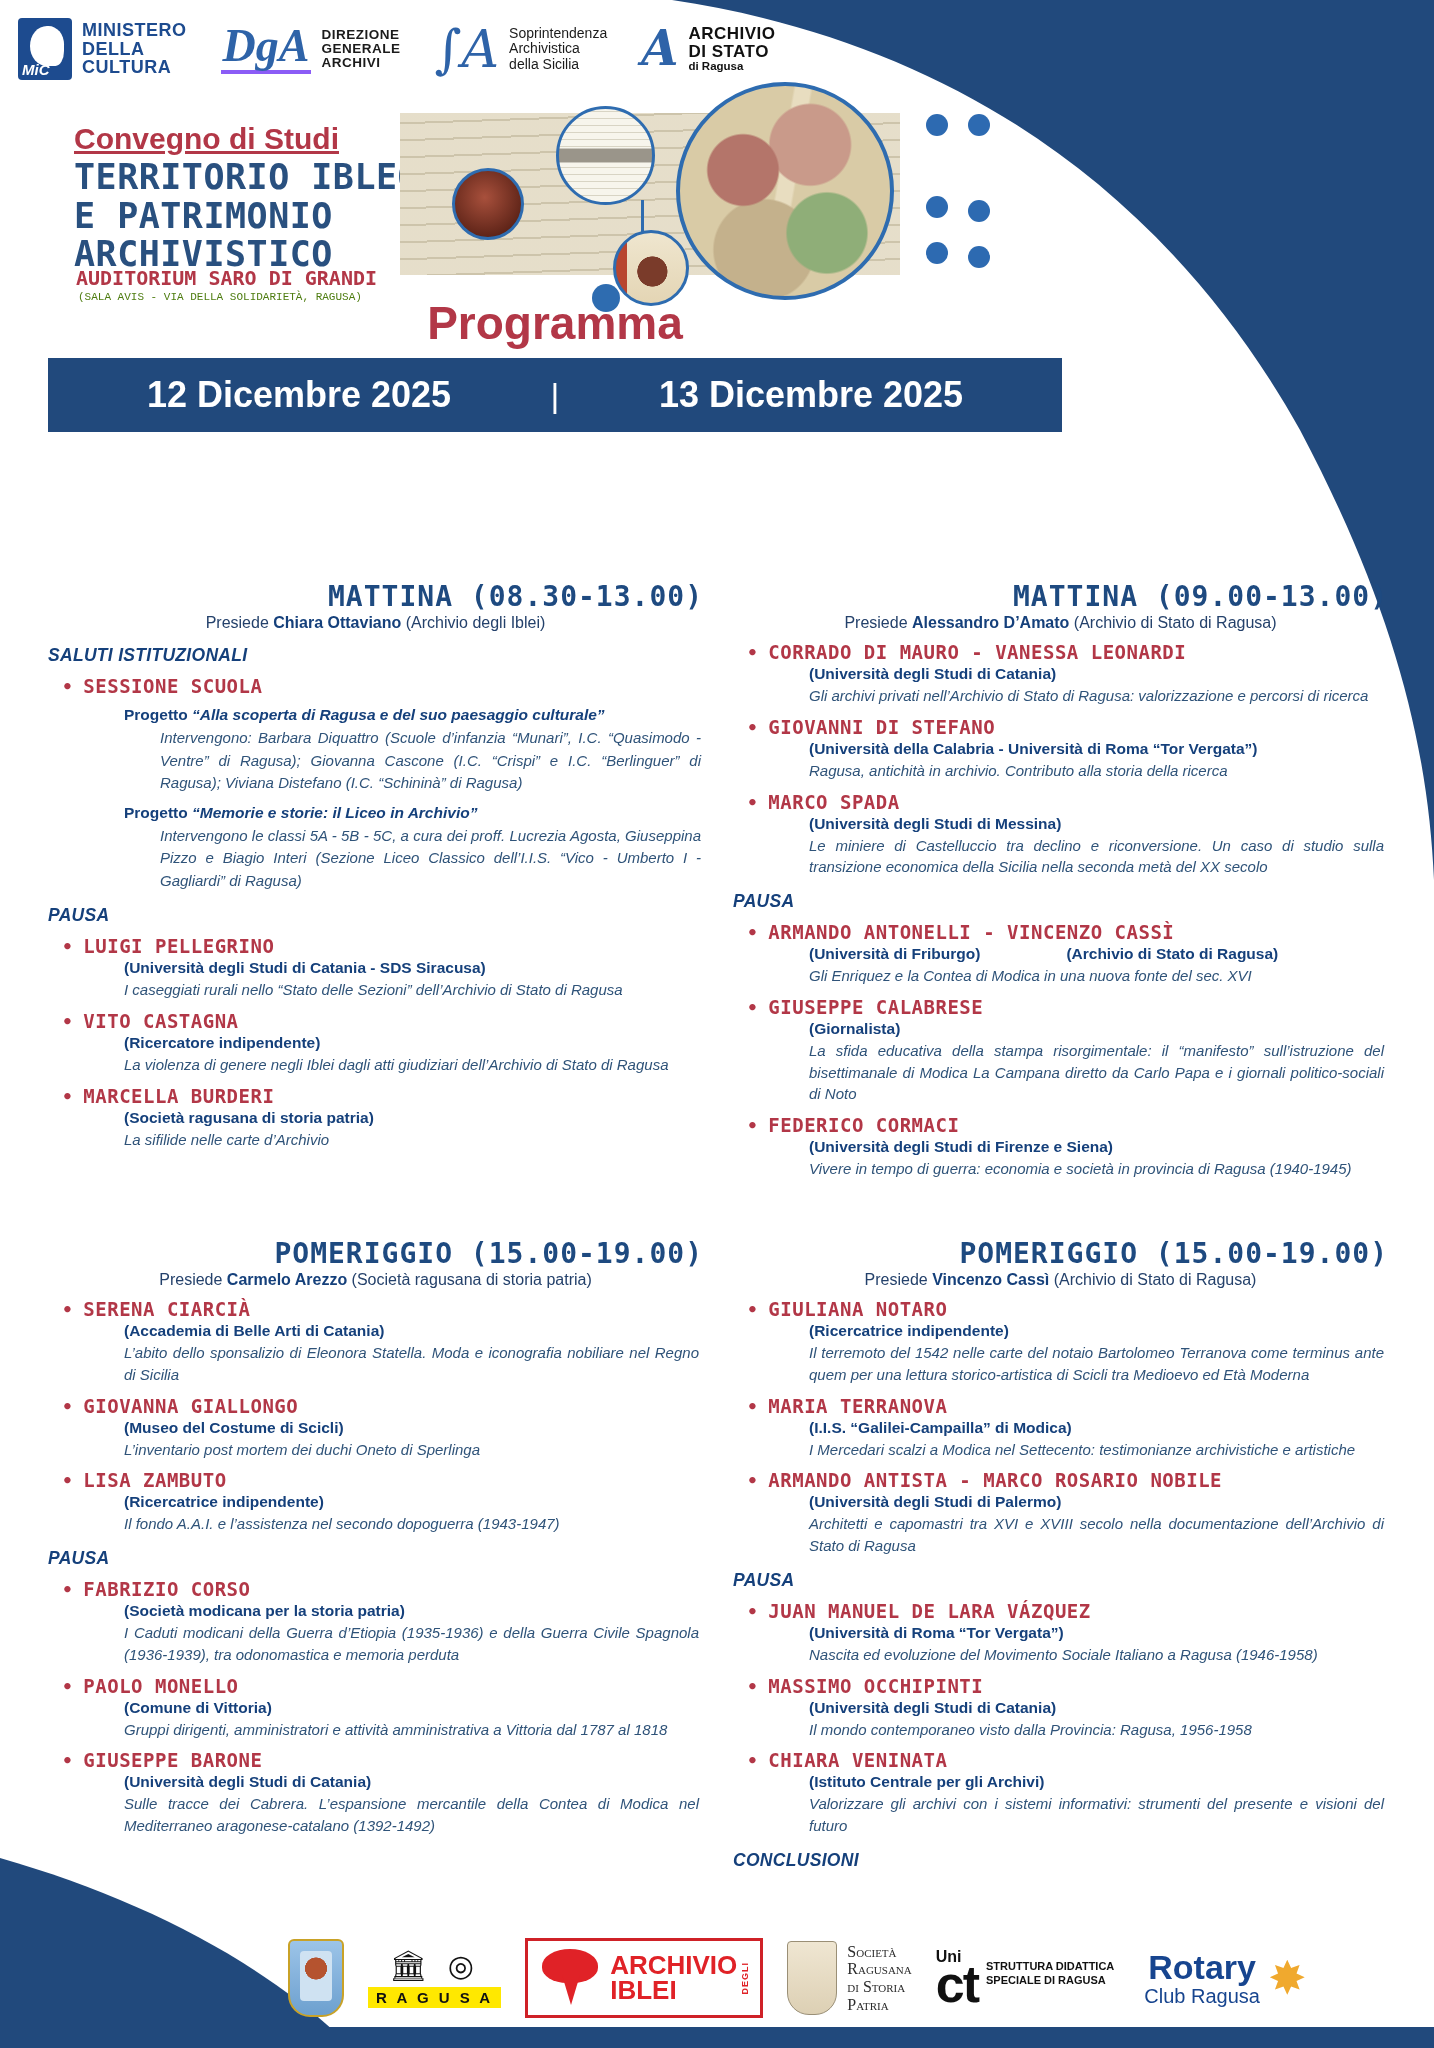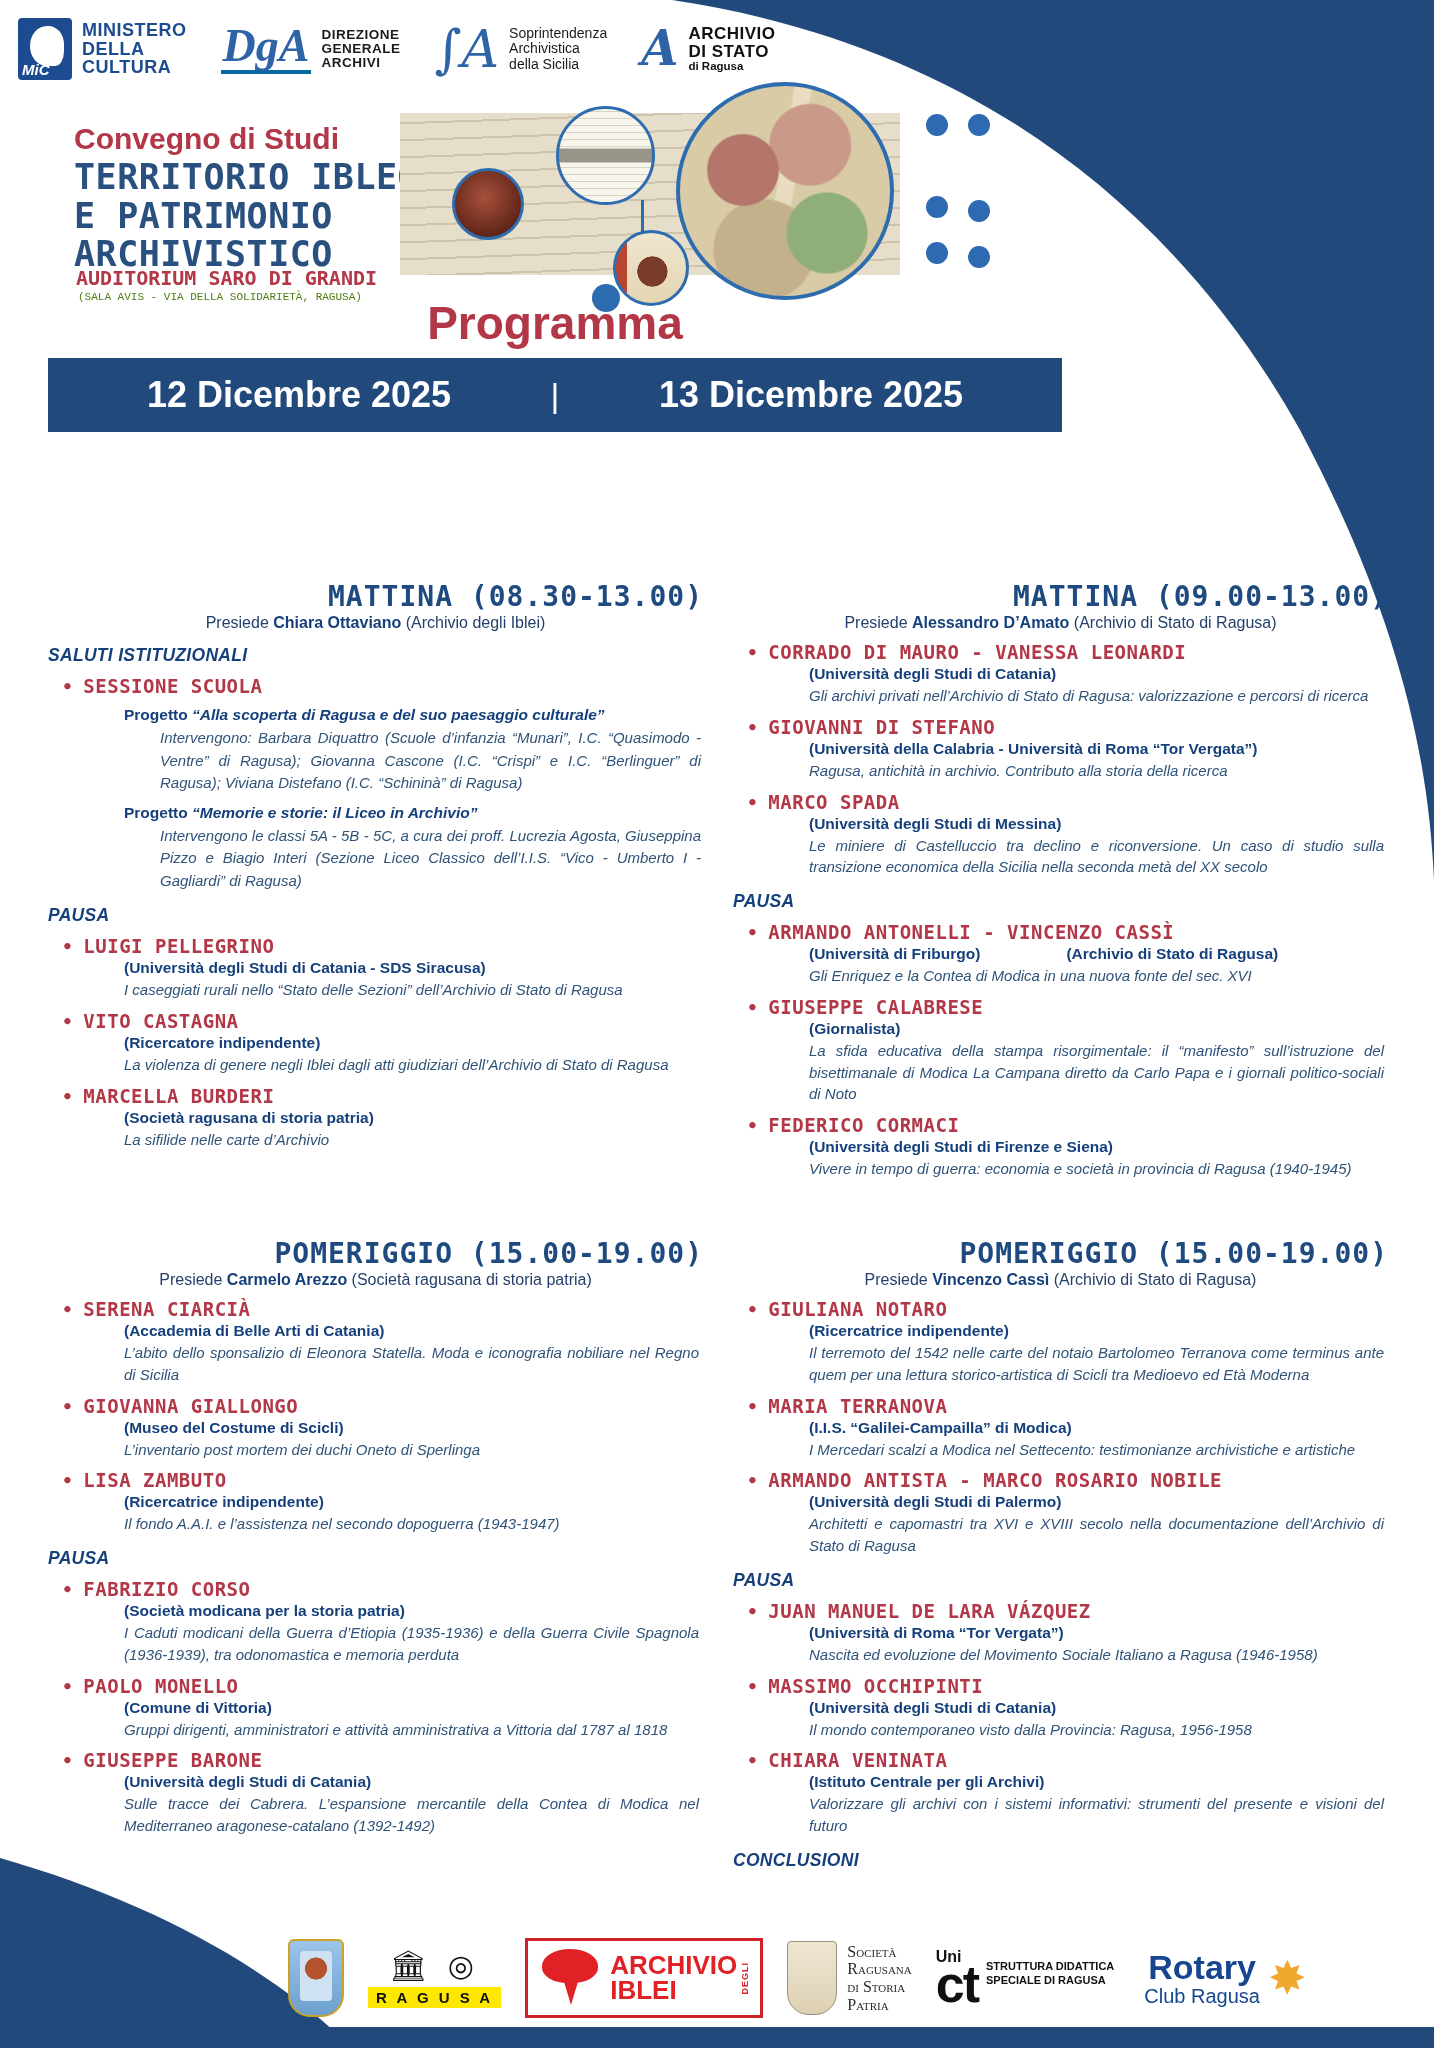--- a/index.html
+++ b/index.html
@@ -11,30 +11,30 @@
   
   .hdr{left:18px;top:18px;display:flex;align-items:center;gap:34px;}
   .logo{display:flex;align-items:center;gap:10px;}
   .mic-box{width:54px;height:62px;background:#1d4b8f;border-radius:4px;position:relative;}
   .mic-box .face{position:absolute;right:8px;top:8px;width:34px;height:40px;background:#fff;
      border-radius:60% 55% 30% 60%/60% 55% 45% 60%;}
   .mic-box .mic{position:absolute;left:4px;bottom:2px;color:#fff;font-weight:bold;font-size:15px;font-style:italic;}
   .hdr-lines{line-height:1.04;}
   .mic-lines{color:#1d4b8f;font-weight:bold;font-size:18px;letter-spacing:.5px;}
   .dga-mark{font-family:"Liberation Serif",serif;font-style:italic;font-weight:bold;font-size:46px;
-     color:#2e63a8;border-bottom:4px solid #0369a1;line-height:.95;padding:0 2px 2px 2px;}
+     color:#2e63a8;border-bottom:4px solid #8b5cf6;line-height:.95;padding:0 2px 2px 2px;}
   .dark-lines{color:#1b1b1b;font-weight:bold;font-size:13.5px;letter-spacing:.5px;}
   .ssa-mark{font-size:52px;color:#2e63a8;font-style:italic;line-height:.9;font-family:"DejaVu Serif",serif;}
   .soft-lines{color:#1b1b1b;font-size:14px;font-weight:normal;line-height:1.1;}
   .asr-mark{font-size:48px;color:#2e63a8;font-style:italic;font-weight:bold;line-height:.9;font-family:"DejaVu Serif",serif;}
   .asr-lines .l1,.asr-lines .l2{color:#111;font-weight:bold;font-size:17px;letter-spacing:.5px;}
   .asr-lines .l3{color:#111;font-size:11.5px;font-weight:bold;}
 
   
-  .kicker{left:74px;top:122px;color:#b23747;font-weight:bold;font-size:30px;}
+  .kicker{left:74px;top:122px;color:#b23747;font-weight:bold;font-size:30px;text-decoration:underline;}
   .main-title{left:74px;top:158px;font-family:"DejaVu Sans Mono",monospace;font-weight:bold;
       font-size:35px;line-height:1.1;color:#29507f;letter-spacing:.5px;}
   .venue{left:76px;top:266px;font-family:"DejaVu Sans Mono",monospace;font-weight:bold;font-size:20px;color:#b23747;}
   .venue-detail{left:78px;top:291px;font-family:Liberation Mono, monospace;font-size:11px;color:#4d7c0f;}
 
   
   .strip{left:400px;top:113px;width:500px;height:162px;background:
      repeating-linear-gradient(-2deg,#f2eee3 0 15px,#d8d2c0 15px 17px),#f2eee3;
      background-blend-mode:multiply;}
   .circ{position:absolute;border-radius:50%;border:3px solid #2e6cb0;box-sizing:border-box;}

